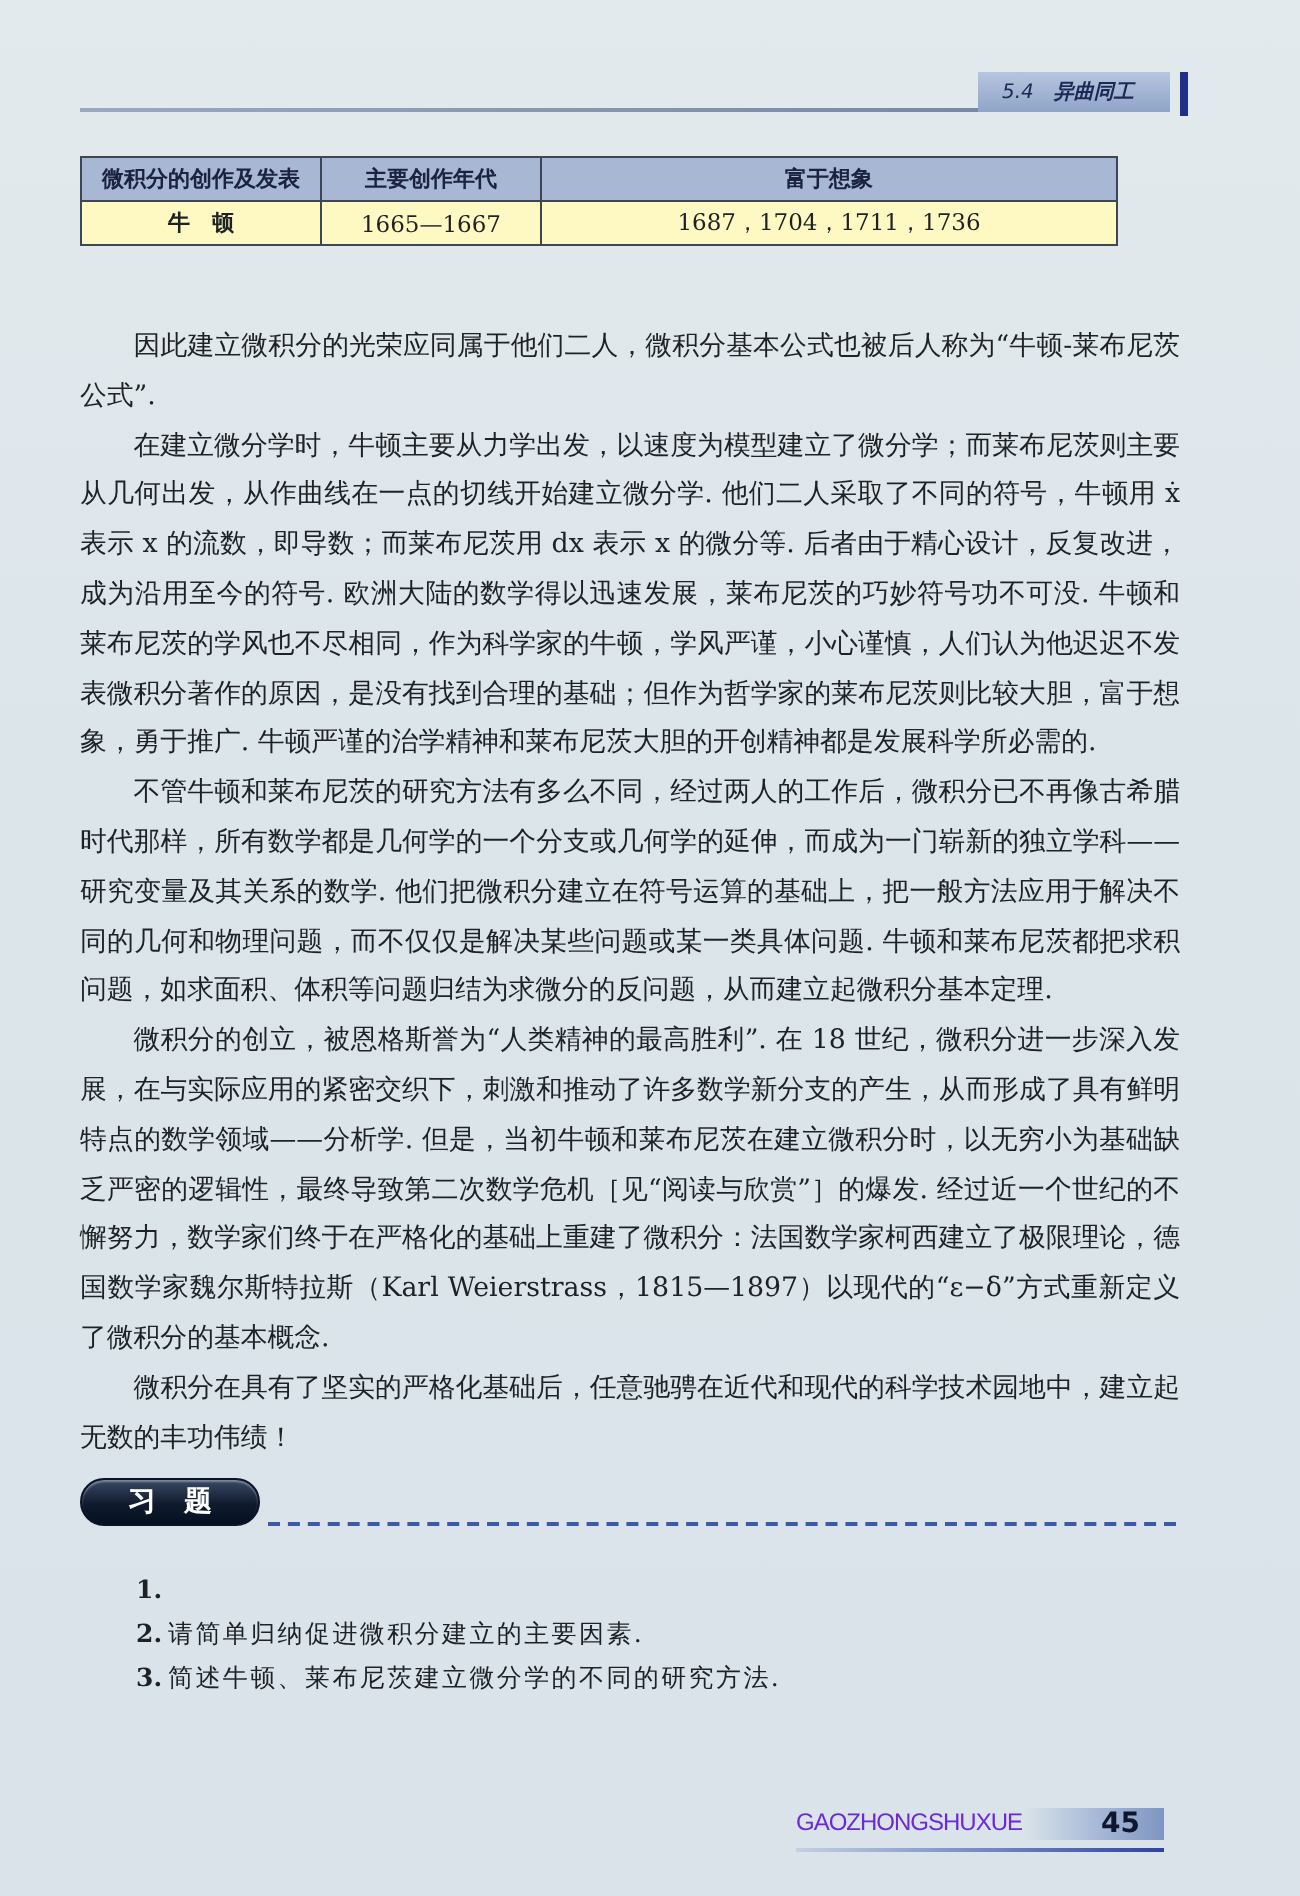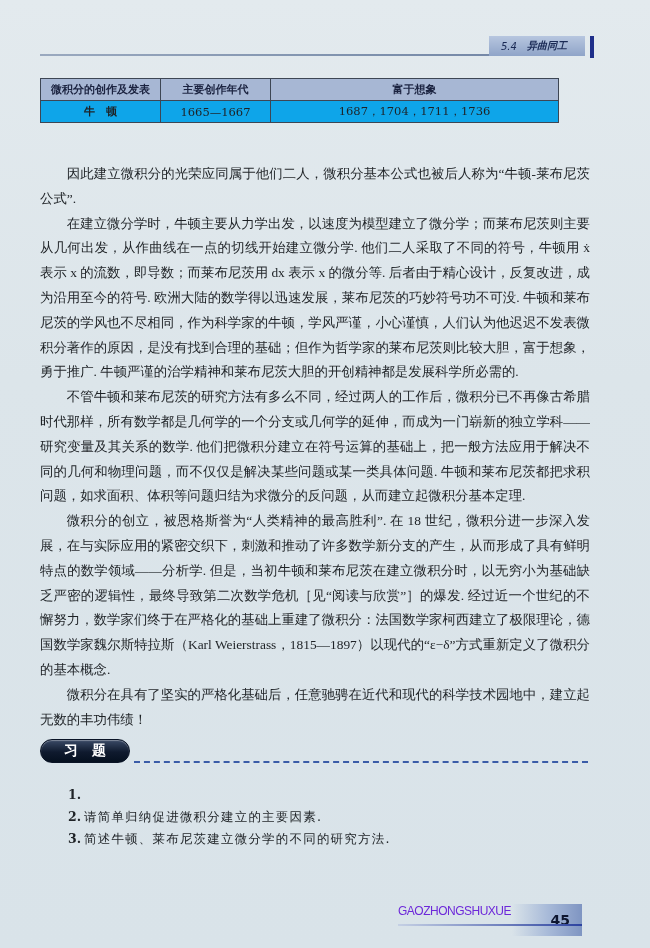--- a/index.html
+++ b/index.html
@@ -38,35 +38,35 @@
       font-size: 11.5px;
     }
     .tbl td, .tbl th {
       border: 1px solid #3d4654; height: 22px; text-align: center;
       font-weight: normal;
     }
     .tbl th {
       background: #a7b7d4; color: #1b2340; font-weight: bold;
       font-family: "DejaVu Sans", "Liberation Sans", sans-serif; font-size: 11px;
     }
-    .tbl td { background: #0ea5e9; }
+    .tbl td { background: #fef9c3; }
     .tbl td.c1 {
       font-family: "DejaVu Sans", "Liberation Sans", sans-serif; font-weight: bold; font-size: 11px;
       letter-spacing: 0;
     }
     .tbl .w1 { width: 120px; }
     .tbl .w2 { width: 110px; }
 
     
     .content {
       position: absolute; left: 40px; top: 162px; width: 550px;
       font-size: 13.4px; line-height: 24.8px;
       text-align: justify; text-justify: inter-character;
     }
-    .content p { text-indent: 2em; font-family: Liberation Serif, serif; }
+    .content p { text-indent: 2em; }
 
     
     .ex-header {
       position: absolute; left: 40px; top: 737px; width: 548px; height: 26px;
       display: flex; align-items: flex-end;
     }
     .ex-pill {
       width: 90px; height: 24px; border-radius: 12px;
       background: linear-gradient(180deg, #3a4a66 0%, #0f1a2e 55%, #05101f 100%);
       border: 1px solid #0a1426;
@@ -87,21 +87,21 @@
     .ex-list li { display: flex; letter-spacing: 1.2px; }
     .ex-list .n { font-weight: bold; width: 16px; letter-spacing: 0; }
 
     
     .footer-word {
       position: absolute; left: 398px; top: 904px;
       font-family: Liberation Sans, sans-serif;
       font-size: 12px; color: #6d28d9; letter-spacing: -0.5px;
     }
     .footer-num-box {
-      position: absolute; left: 512px; top: 904px; width: 70px; height: 32px;
+      position: absolute; left: 512px; top: 904px; width: 70px; height: 16px;
       background: linear-gradient(90deg, rgba(143,164,200,0) 0%, #a9bbd9 50%, #7f95c2 100%);
       display: flex; align-items: center; justify-content: flex-end; padding-right: 12px;
       font-family: "DejaVu Sans", "Liberation Sans", sans-serif;
       font-weight: bold; font-size: 14px; color: #0e1630;
     }
     .footer-rule {
       position: absolute; left: 398px; top: 924px; width: 184px; height: 2px;
       background: linear-gradient(90deg, #c5d0e4 0%, #2d43a0 100%);
     }
   </style>

